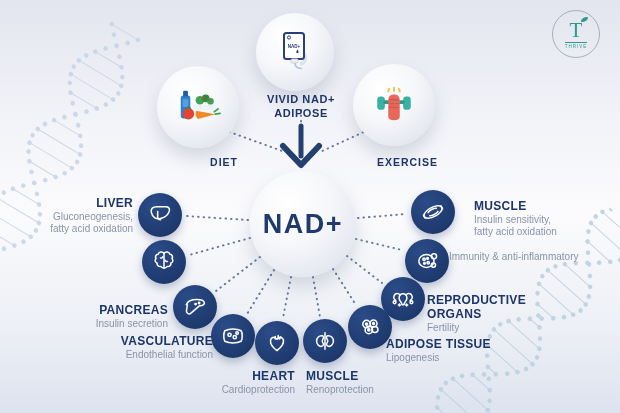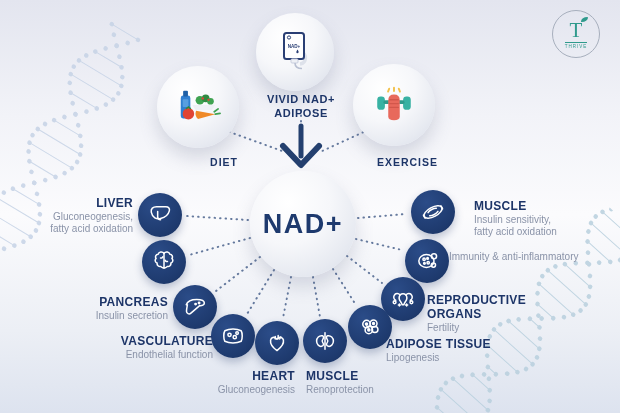--- a/index.html
+++ b/index.html
@@ -369,31 +369,31 @@
         <circle cx="15" cy="9" r=".8" fill="#fff"></circle>
         <circle cx="11" cy="14.5" r=".9" fill="#fff"></circle>
       </svg>
   </div>
 
   <div class="organ-text al-r" style="left:21px;top:196px;width:112px;">
     <div class="organ-title">LIVER</div>
     <div class="organ-desc pre">Gluconeogenesis,
 fatty acid oxidation</div>
   </div>
-  <div class="organ-text al-r" style="left:58px;top:295px;width:110px;">
+  <div class="organ-text al-r" style="left:58px;top:303px;width:110px;">
     <div class="organ-title">PANCREAS</div>
     <div class="organ-desc">Insulin secretion</div>
   </div>
   <div class="organ-text al-r" style="left:101px;top:334px;width:112px;">
     <div class="organ-title">VASCULATURE</div>
     <div class="organ-desc">Endothelial function</div>
   </div>
   <div class="organ-text al-r" style="left:195px;top:369px;width:100px;">
     <div class="organ-title">HEART</div>
-    <div class="organ-desc">Gluconeogenesis</div>
+    <div class="organ-desc">Cardioprotection</div>
   </div>
   <div class="organ-text al-l" style="left:306px;top:369px;width:110px;">
     <div class="organ-title">MUSCLE</div>
     <div class="organ-desc">Renoprotection</div>
   </div>
   <div class="organ-text al-l" style="left:461px;top:199px;width:118px;margin-left:13px;">
     <div class="organ-title">MUSCLE</div>
     <div class="organ-desc pre">Insulin sensitivity,
 fatty acid oxidation</div>
   </div>

